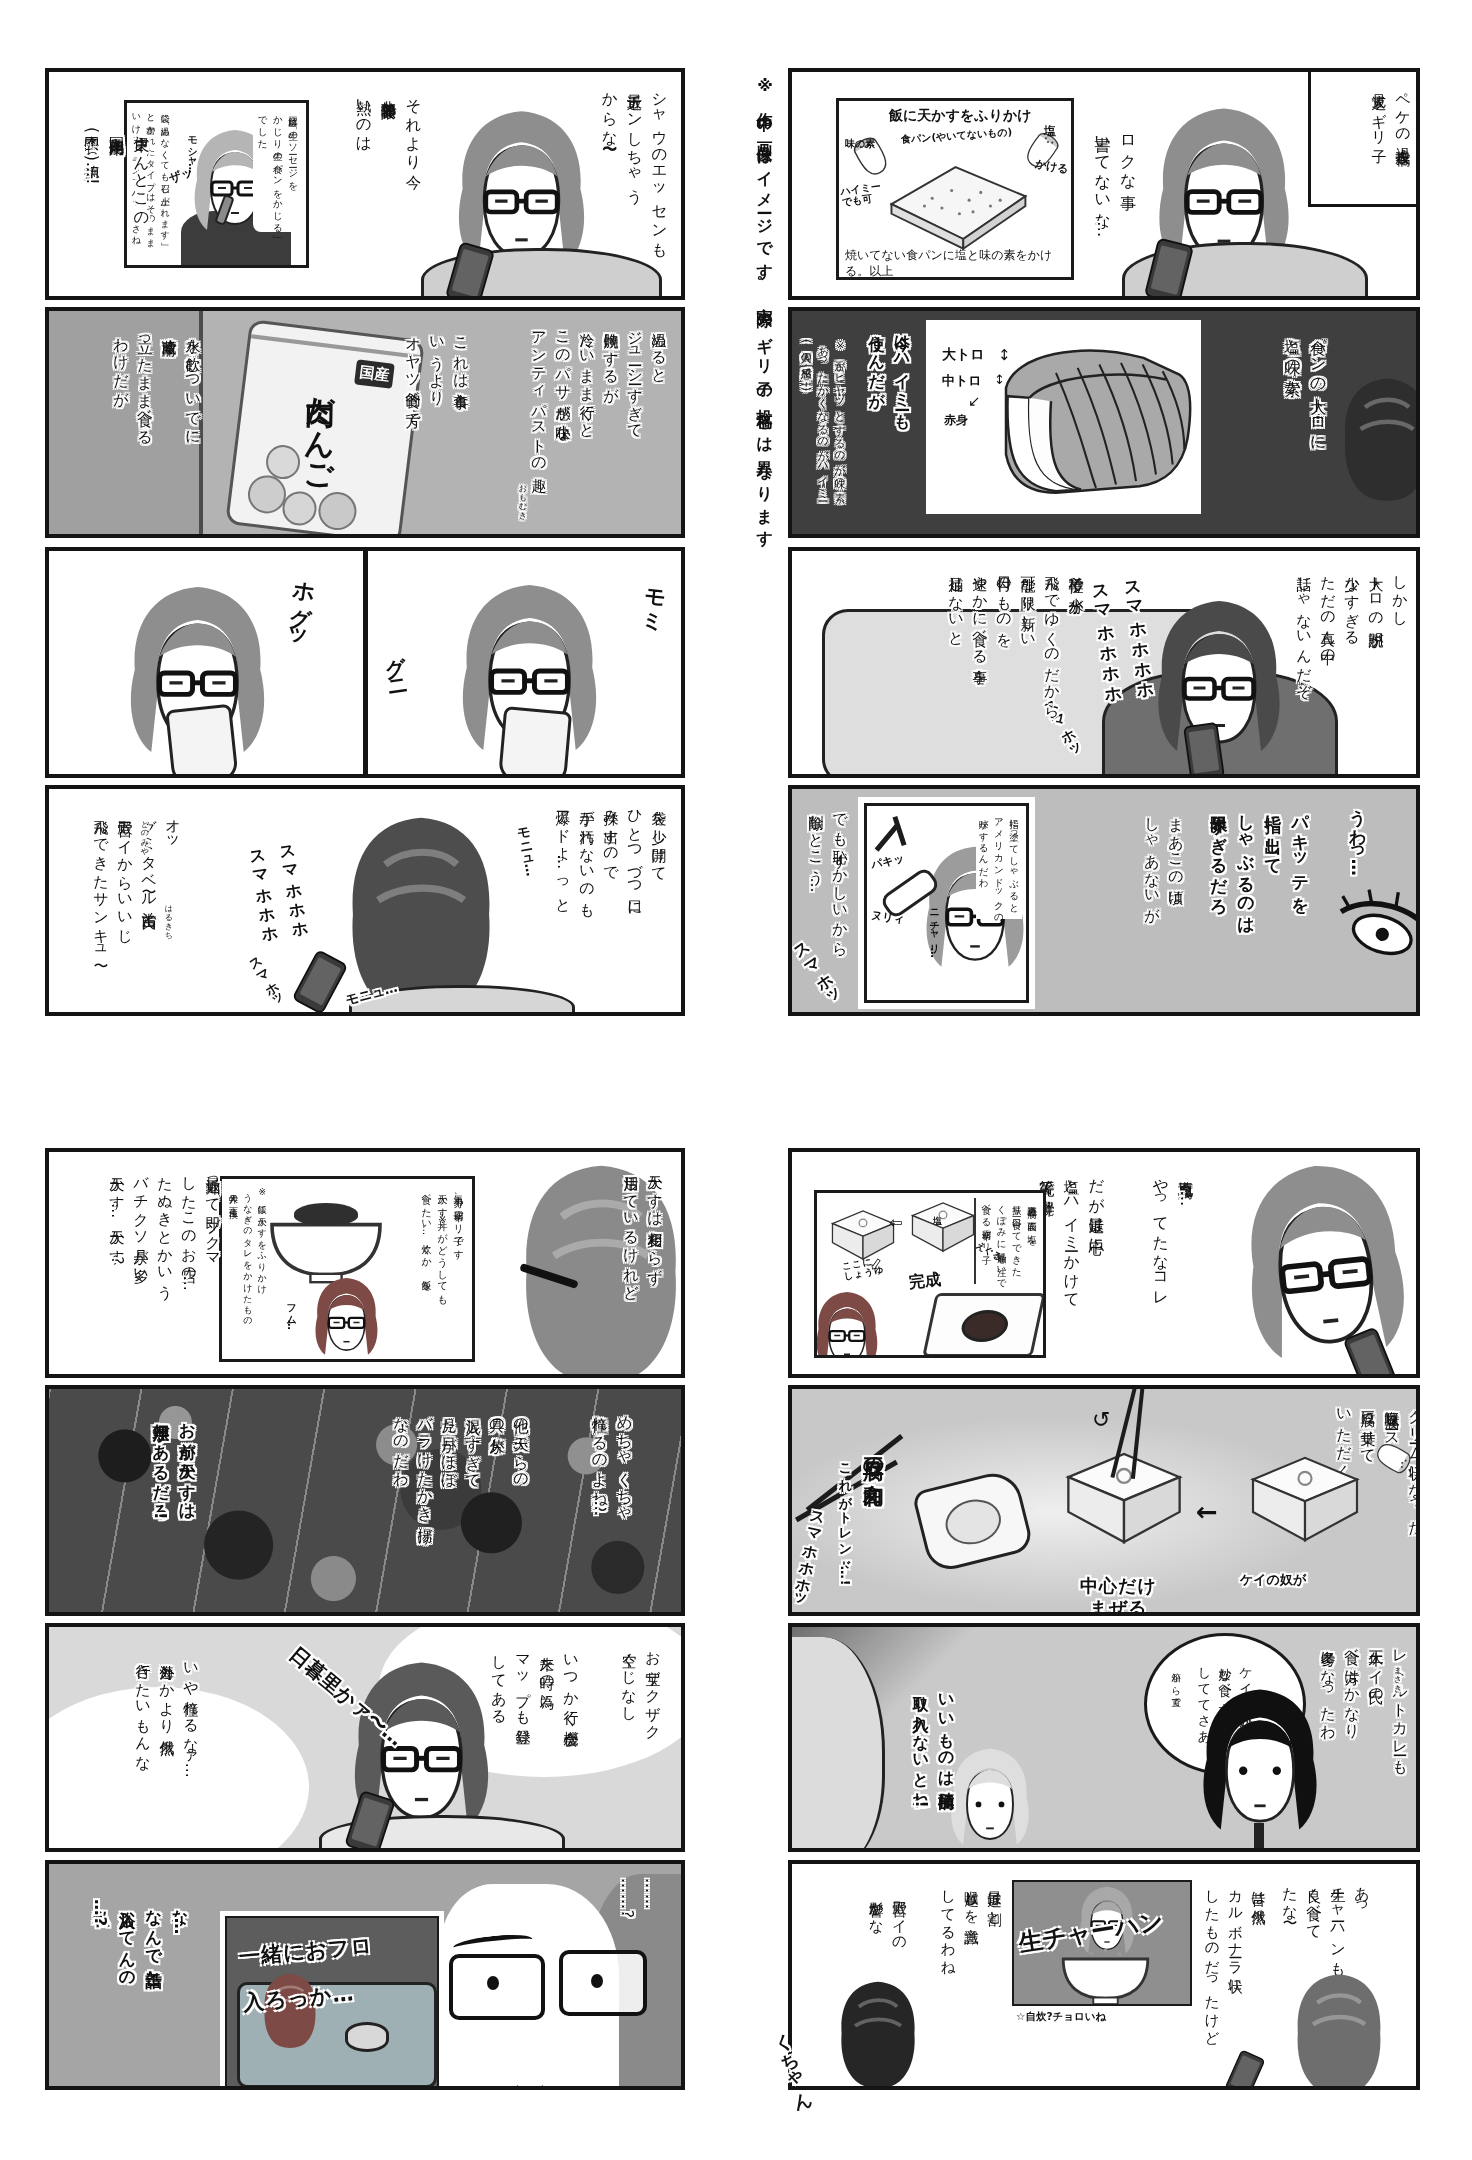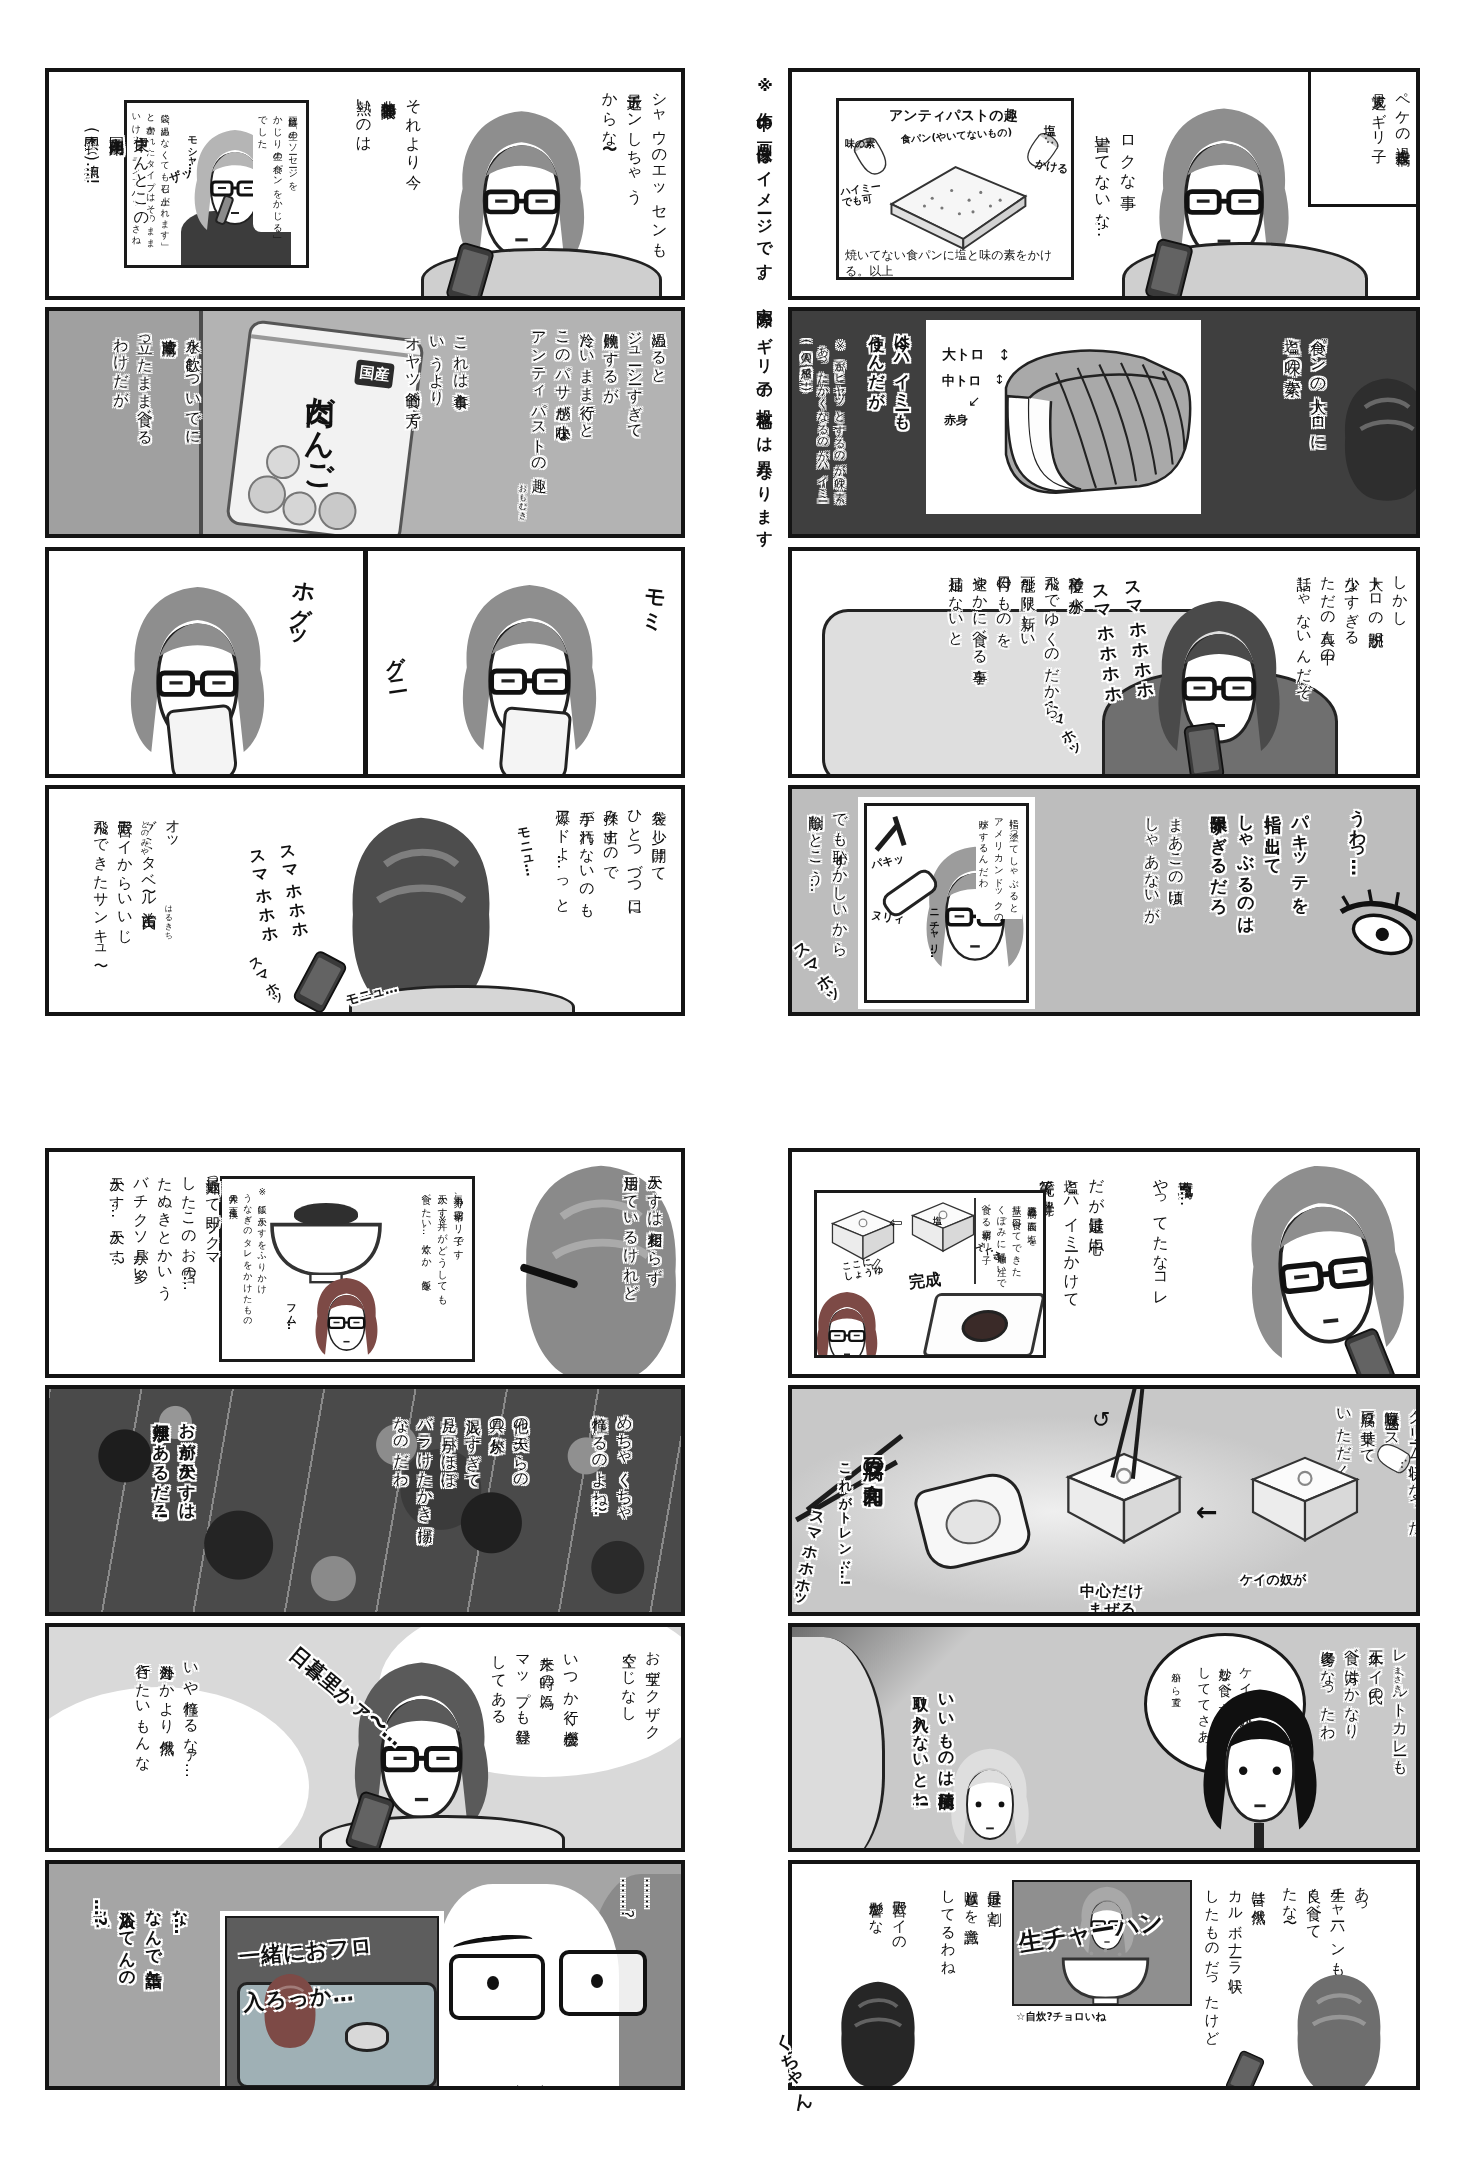--- a/index.html
+++ b/index.html
@@ -124,21 +124,21 @@
     <svg class="art" style="left:356px;top:168px;transform:rotate(14deg);" width="42" height="62">
         <use href="#phone"></use>
       </svg>
     <div class="abs v txt ol" style="left:298px;top:52px;font-size:16px;">ロクな事
 書いてないな…</div>
     <div class="abs" style="left:516px;top:0;width:112px;height:132px;background:#fff;border-left:3px solid #141414;border-bottom:3px solid #141414;">
       <div class="abs v txt" style="right:8px;top:10px;font-size:15px;">ペケの過去投稿を
 見返すギリ子</div>
     </div>
     <div class="inset" style="left:44px;top:26px;width:238px;height:182px;">
-      <div class="abs h b" style="left:50px;top:6px;font-size:14px;">アンティパストの趣</div>
+      <div class="abs h b" style="left:50px;top:6px;font-size:14px;">飯に天かすをふりかけ</div>
       <svg class="art" style="left:35px;top:55px;" width="165" height="100">
           <use href="#bread-slice"></use>
         </svg>
       <svg class="art" style="left:12px;top:28px;transform:rotate(-30deg);" width="42" height="58">
           <use href="#shaker"></use>
         </svg>
       <svg class="art" style="left:182px;top:24px;transform:rotate(35deg);" width="40" height="54">
           <use href="#shaker"></use>
         </svg>
       <div class="abs h hand" style="left:6px;top:36px;font-size:10px;">味の素</div>
@@ -383,21 +383,21 @@
         <use href="#shaker"></use>
       </svg>
     <div class="abs h hand ol" style="left:448px;top:182px;font-size:13px;">ケイの奴が</div>
     <div class="abs h" style="left:404px;top:108px;font-size:26px;font-weight:bold;">←</div>
     <svg class="art" style="left:262px;top:58px;" width="140" height="102">
         <use href="#tofu"></use>
       </svg>
     <div class="stick" style="left:330px;top:-6px;width:4px;height:96px;transform:rotate(14deg);"></div>
     <div class="stick" style="left:344px;top:-8px;width:4px;height:98px;transform:rotate(6deg);"></div>
     <div class="abs h" style="left:300px;top:18px;font-size:22px;">↺</div>
-    <div class="abs h hand ol txt" style="left:288px;top:186px;font-size:15px;line-height:1.2;text-align:center;margin-top:7px;">中心だけ
+    <div class="abs h hand ol txt" style="left:288px;top:186px;font-size:18px;line-height:1.2;text-align:center;">中心だけ
 まぜる</div>
     <div class="abs" style="left:128px;top:90px;width:100px;height:78px;background:#f7f7f7;border:3px solid #222;border-radius:14px 30px 20px 26px;transform:rotate(-14deg);">
       <div class="abs" style="left:22px;top:18px;width:52px;height:40px;border-radius:50%;background:#e4e4e4;border:2px solid #555;"></div>
     </div>
     <div class="stick" style="left:60px;top:24px;width:5px;height:120px;transform:rotate(52deg);"></div>
     <div class="stick" style="left:52px;top:44px;width:5px;height:116px;transform:rotate(60deg);"></div>
     <div class="abs v txt ol b" style="left:64px;top:52px;font-size:21px;">豆腐の白和え</div>
     <div class="abs v txt ol b" style="left:42px;top:66px;font-size:13px;">これがトレンド…!</div>
     <div class="abs v hand ol" style="left:8px;top:112px;font-size:15px;transform:rotate(12deg);">スマホホホッ</div>
   </div>

